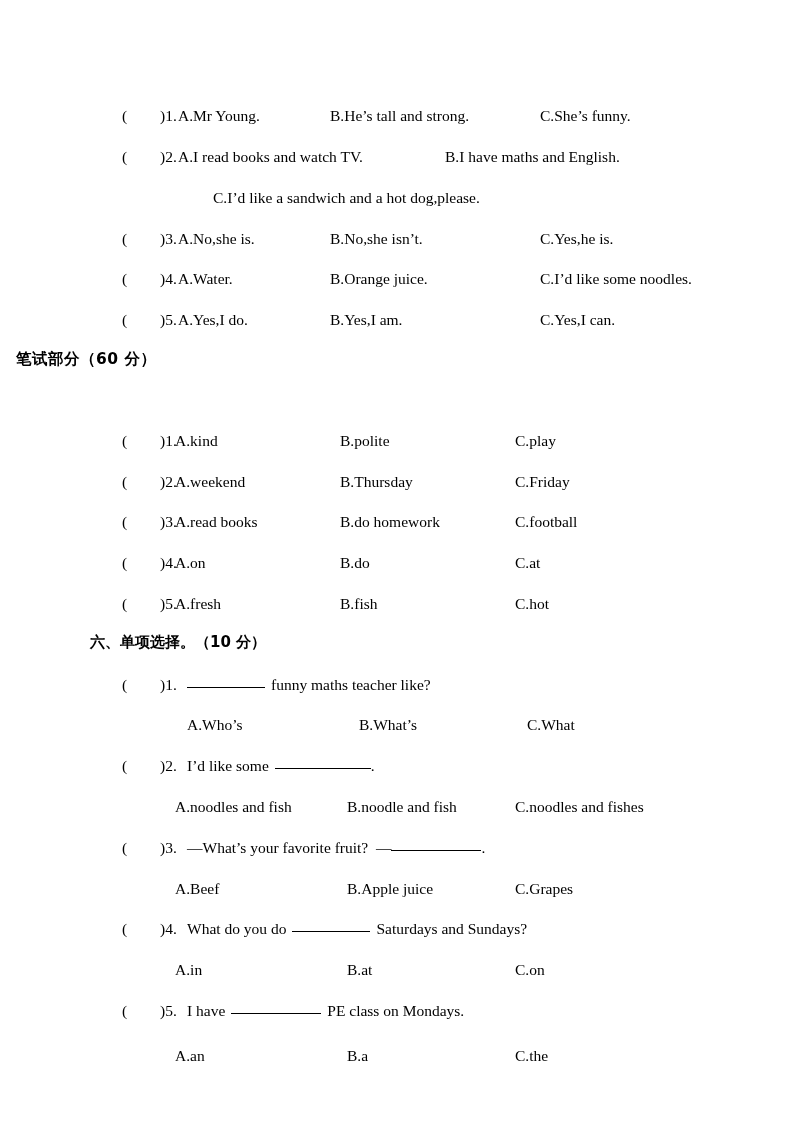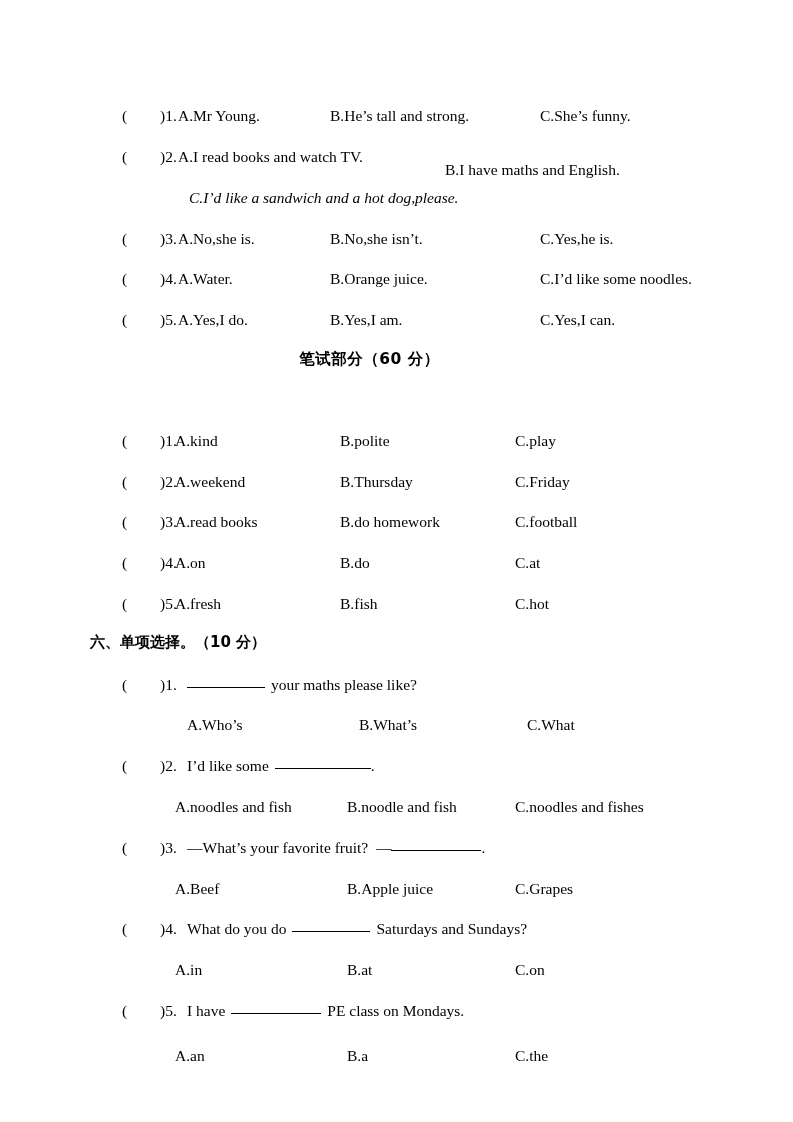--- a/index.html
+++ b/index.html
@@ -49,28 +49,28 @@
   
   .colA-b { left: 175px; }
   .colB-b { left: 340px; }
   .colC-b { left: 515px; }
 
   
   .colA-c { left: 175px; }
   .colB-c { left: 347px; }
   .colC-c { left: 515px; }
 
-  .indent-c { left: 189px; font-style: italic; }
+  .indent-c { left: 213px; }
 
   
   .center-title {
     position: absolute;
-    left: 3px;
+    left: 16px;
     width: 733px;
-    text-align: center;
+    text-align: left;
     font-family: "DejaVu Sans", "Liberation Sans", sans-serif;
     font-weight: bold;
     font-size: 15.5px;
     line-height: 22px;
     letter-spacing: 0.5px;
   }
   .sec-heading {
     position: absolute;
     left: 90px;
     font-family: "DejaVu Sans", "Liberation Sans", sans-serif;
@@ -103,21 +103,21 @@
     <span class="cell paren-close">)1.</span>
     <span class="cell colA-a">A.Mr Young.</span>
     <span class="cell colB-a">B.He’s tall and strong.</span>
     <span class="cell colC-a">C.She’s funny.</span>
   </div>
 
   <div class="qrow" style="top:146px;">
     <span class="cell paren-open">(</span>
     <span class="cell paren-close">)2.</span>
     <span class="cell colA-a">A.I read books and watch TV.</span>
-    <span class="cell" style="left:445px;margin-top:13px;">B.I have maths and English.</span>
+    <span class="cell" style="left:445px;">B.I have maths and English.</span>
   </div>
 
   <div class="qrow" style="top:187px;">
     <span class="cell indent-c">C.I’d like a sandwich and a hot dog,please.</span>
   </div>
 
   <div class="qrow" style="top:228px;">
     <span class="cell paren-open">(</span>
     <span class="cell paren-close">)3.</span>
     <span class="cell colA-a">A.No,she is.</span>
@@ -182,21 +182,21 @@
     <span class="cell colA-b">A.fresh</span>
     <span class="cell colB-b">B.fish</span>
     <span class="cell colC-b">C.hot</span>
   </div>
 
   <div class="sec-heading" style="top:631px;">六、单项选择。（10 分）</div>
 
   <div class="qrow" style="top:674px;">
     <span class="cell paren-open">(</span>
     <span class="cell paren-close">)1.</span>
-    <span class="cell" style="left:187px;"><span class="blank blank-sm"></span><span class="sp"></span><span>your maths please like?</span></span>
+    <span class="cell" style="left:187px;"><span class="blank blank-sm"></span><span class="sp"></span><span>funny maths teacher like?</span></span>
   </div>
   <div class="qrow" style="top:714px;margin-left:12px;">
     <span class="cell colA-c">A.Who’s</span>
     <span class="cell colB-c">B.What’s</span>
     <span class="cell colC-c">C.What</span>
   </div>
 
   <div class="qrow" style="top:755px;">
     <span class="cell paren-open">(</span>
     <span class="cell paren-close">)2.</span>

